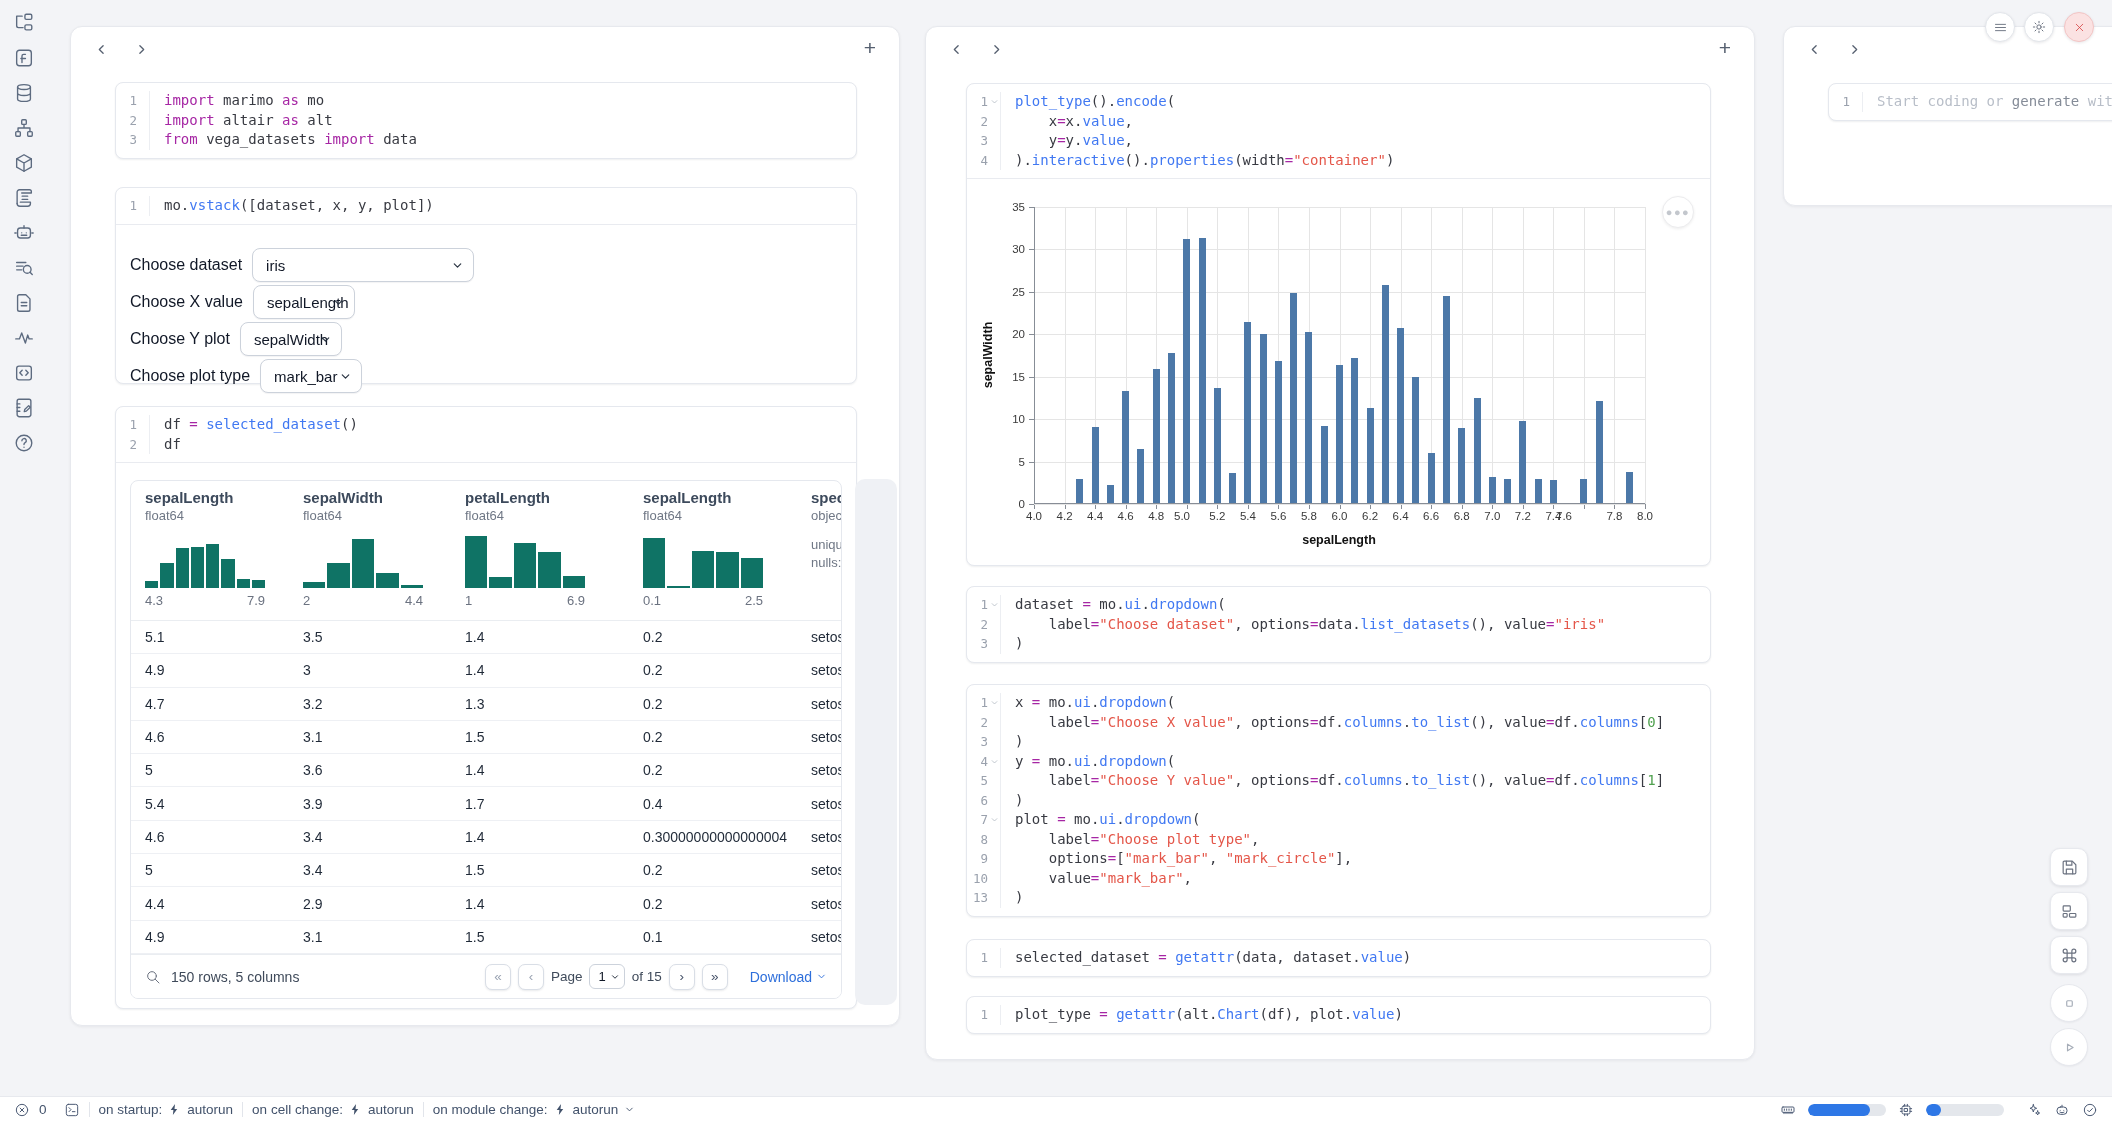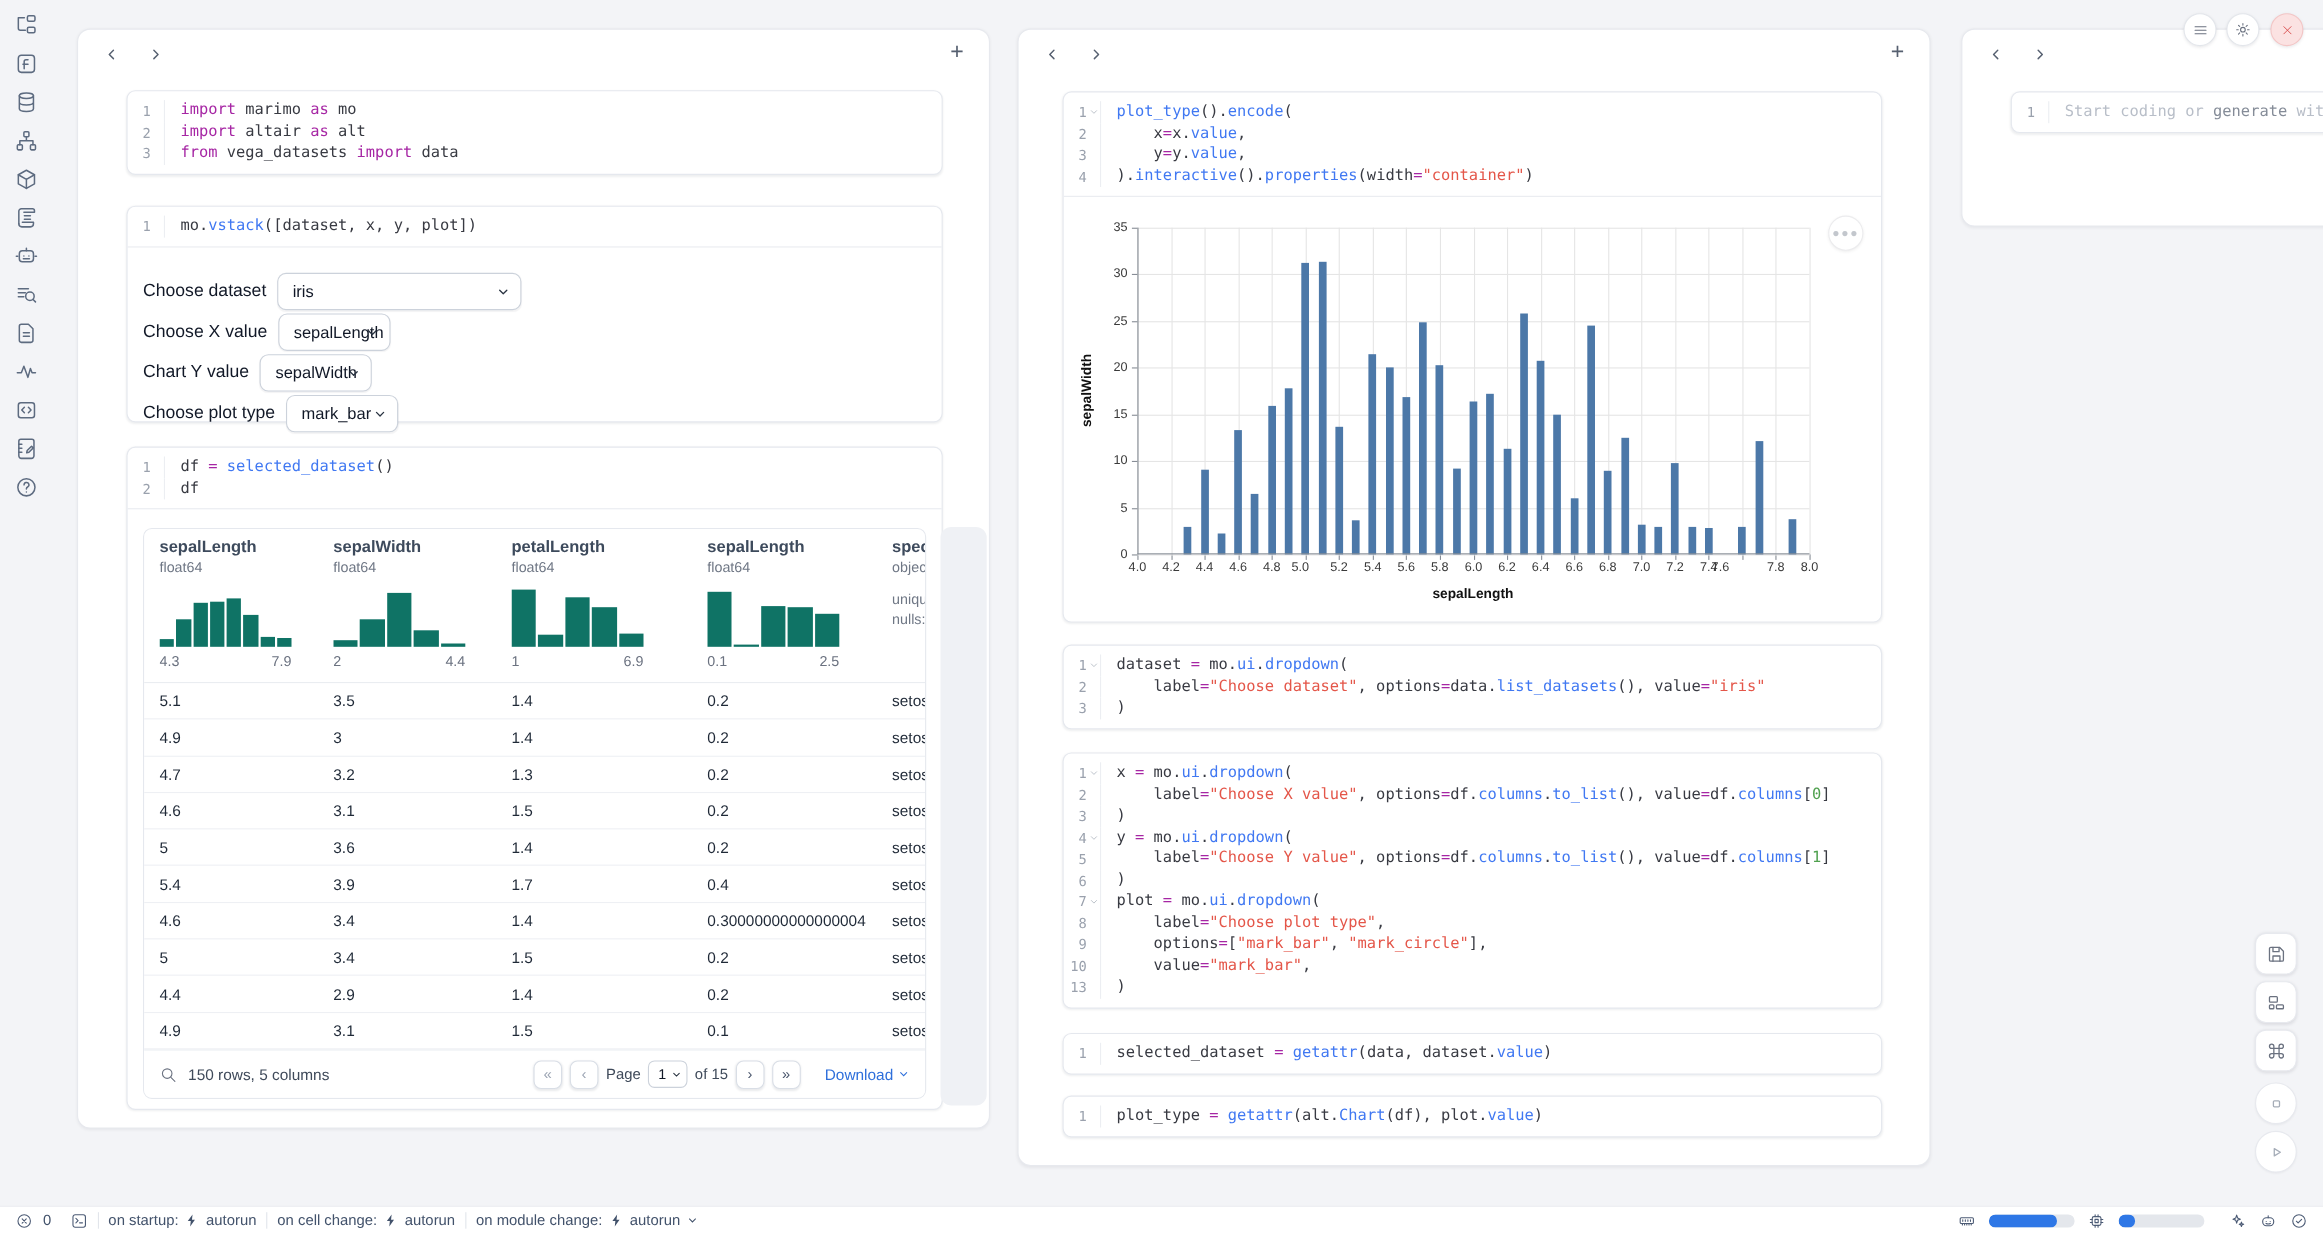--- a/index.html
+++ b/index.html
@@ -238,21 +238,21 @@
           <span class="select w-small">
             <span>sepalLength</span>
             <span class="chev">
               <svg viewBox="0 0 24 24">
                 <path d="M6 9l6 6 6-6"></path>
               </svg>
             </span>
           </span>
         </div>
         <div class="ctl-row">
-          <span class="ctl-label">Chart Y value</span>
+          <span class="ctl-label">Choose Y plot</span>
           <span class="select w-small">
             <span>sepalWidth</span>
             <span class="chev">
               <svg viewBox="0 0 24 24">
                 <path d="M6 9l6 6 6-6"></path>
               </svg>
             </span>
           </span>
         </div>
         <div class="ctl-row">

